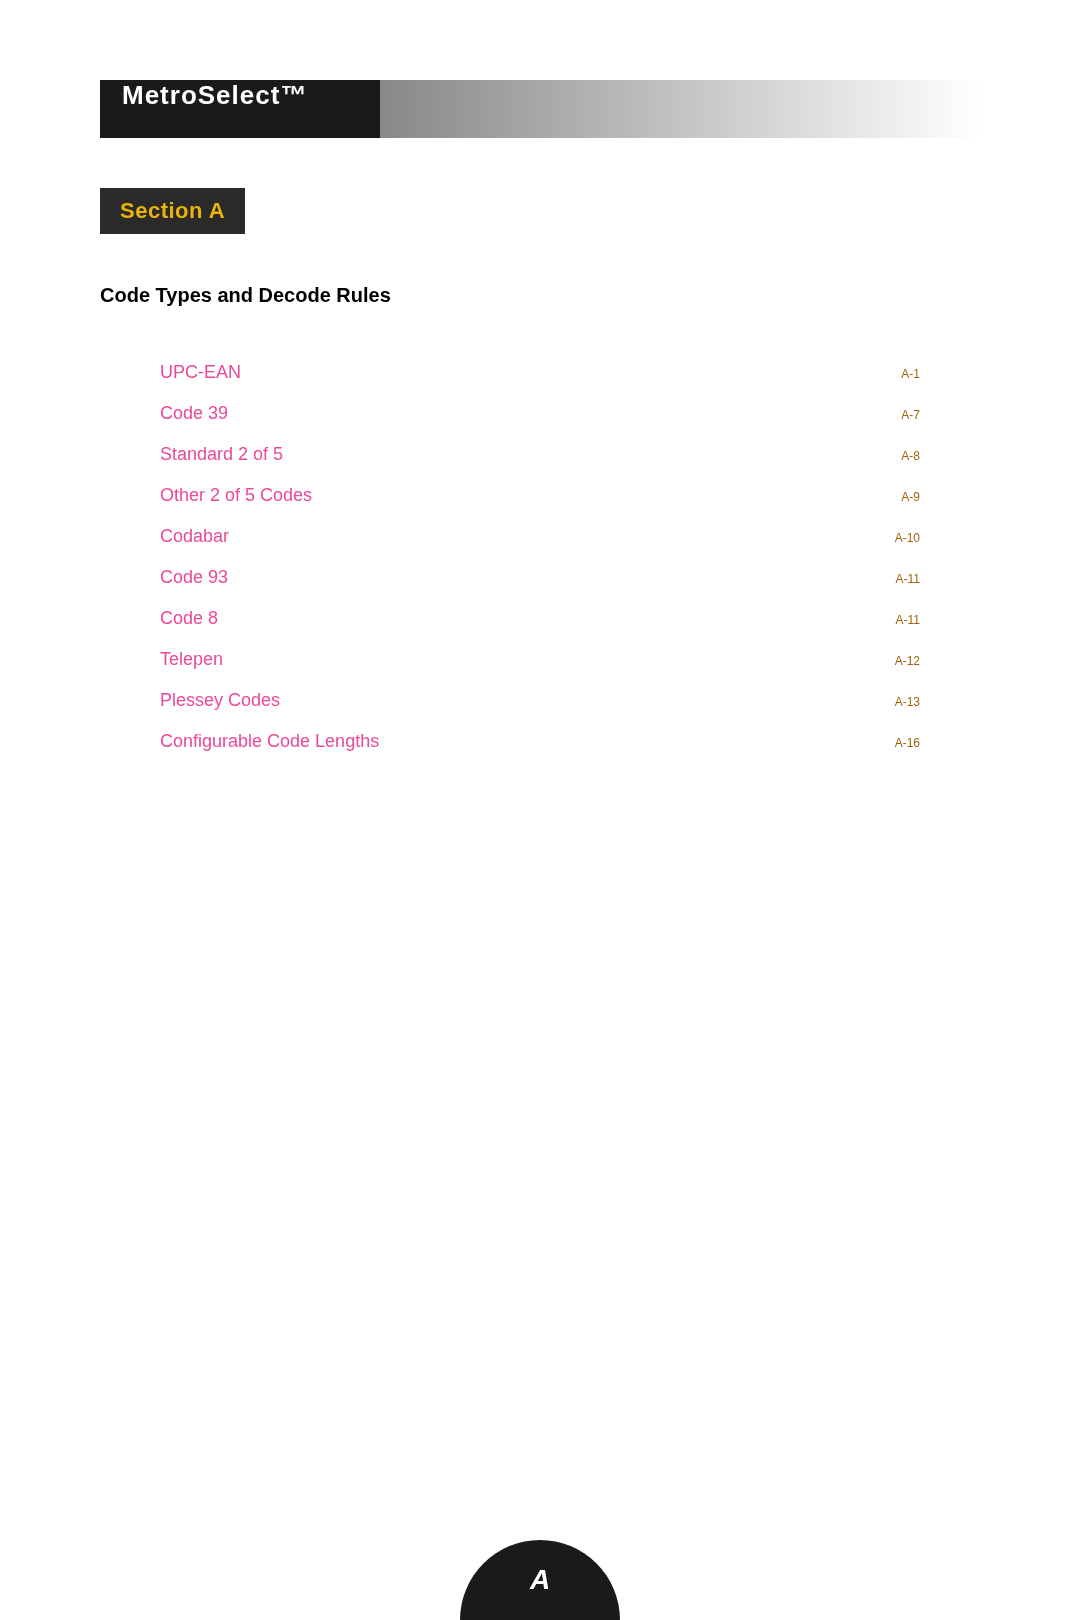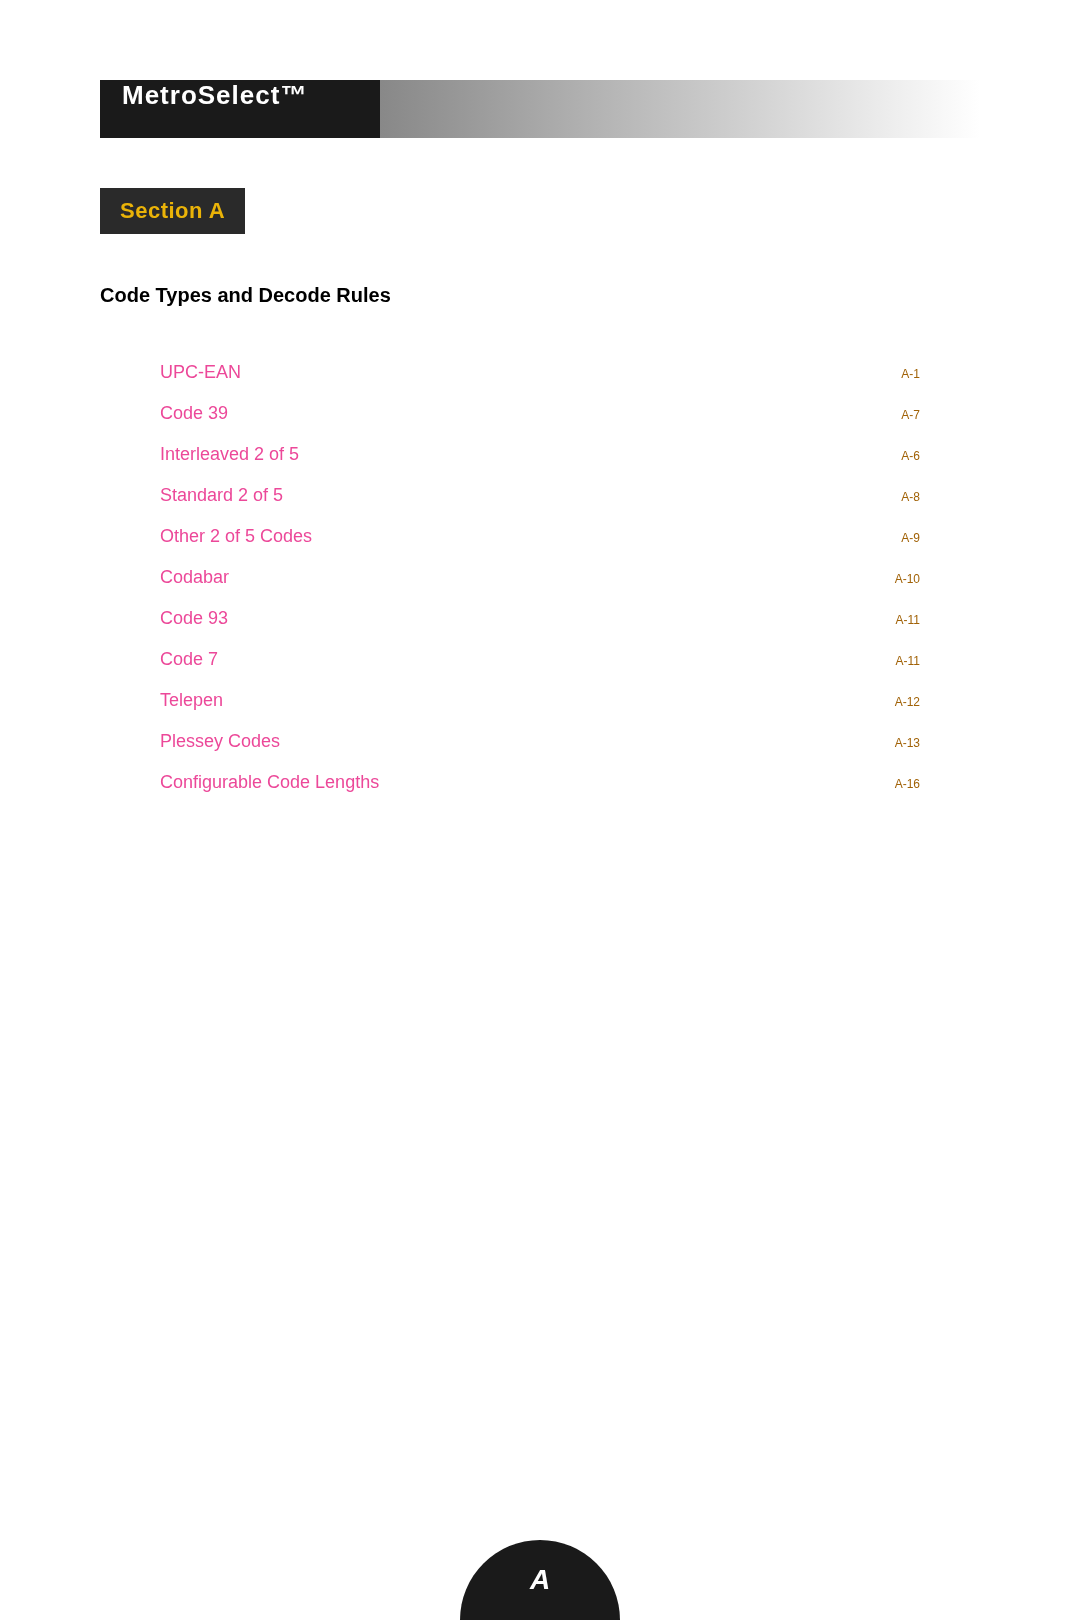--- a/index.html
+++ b/index.html
@@ -151,24 +151,20 @@
       <span class="toc-label">UPC-EAN</span>
       <span class="toc-page">A-1</span>
     </div>
 
 
     <div class="toc-row">
       <span class="toc-label">Code 39</span>
       <span class="toc-page">A-7</span>
     </div>
 
-    <div class="toc-row">
-      <span class="toc-label">Interleaved 2 of 5</span>
-      <span class="toc-page">A-6</span>
-    </div>
 
     <div class="toc-row">
       <span class="toc-label">Standard 2 of 5</span>
       <span class="toc-page">A-8</span>
     </div>
 
     <div class="toc-row">
       <span class="toc-label">Other 2 of 5 Codes</span>
       <span class="toc-page">A-9</span>
     </div>
@@ -177,21 +173,21 @@
       <span class="toc-label">Codabar</span>
       <span class="toc-page">A-10</span>
     </div>
 
     <div class="toc-row">
       <span class="toc-label">Code 93</span>
       <span class="toc-page">A-11</span>
     </div>
 
     <div class="toc-row">
-      <span class="toc-label">Code 7</span>
+      <span class="toc-label">Code 8</span>
       <span class="toc-page">A-11</span>
     </div>
 
     <div class="toc-row">
       <span class="toc-label">Telepen</span>
       <span class="toc-page">A-12</span>
     </div>
 
     <div class="toc-row">
       <span class="toc-label">Plessey Codes</span>

